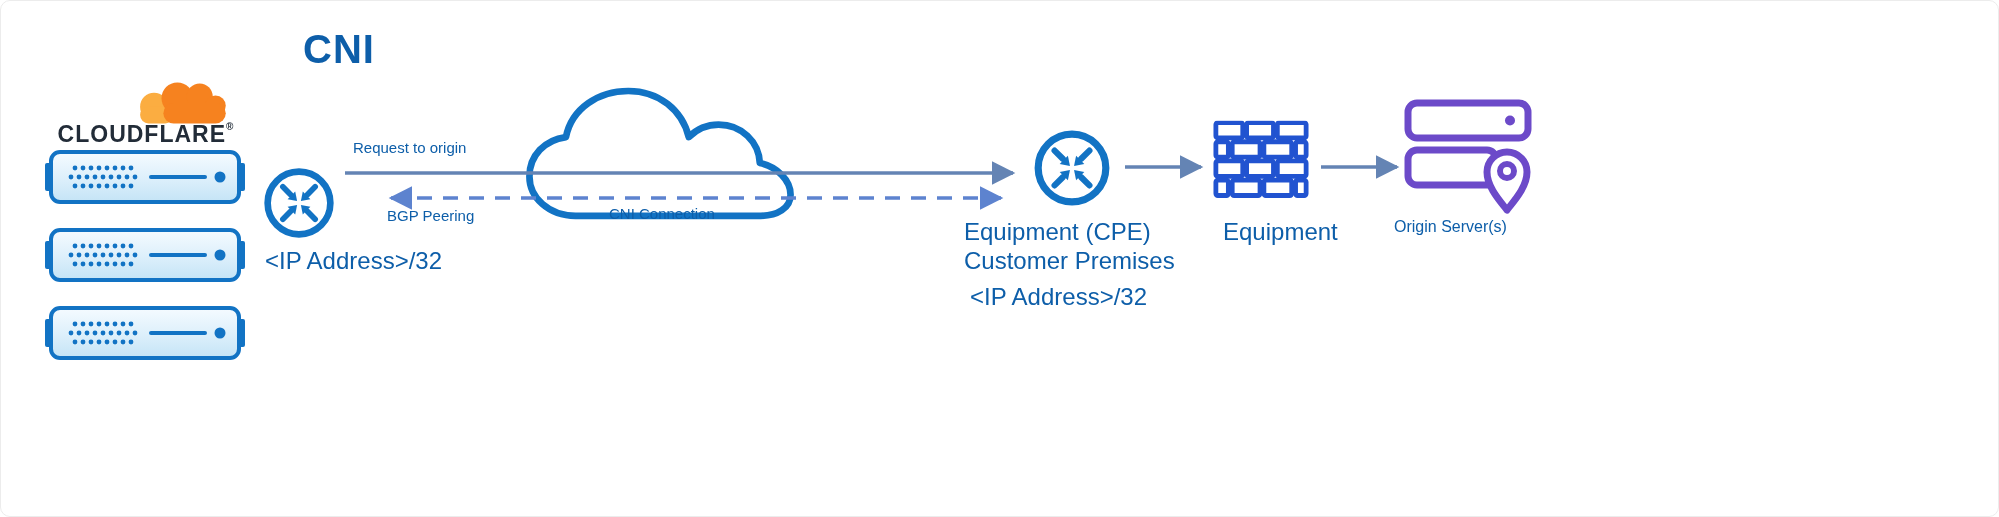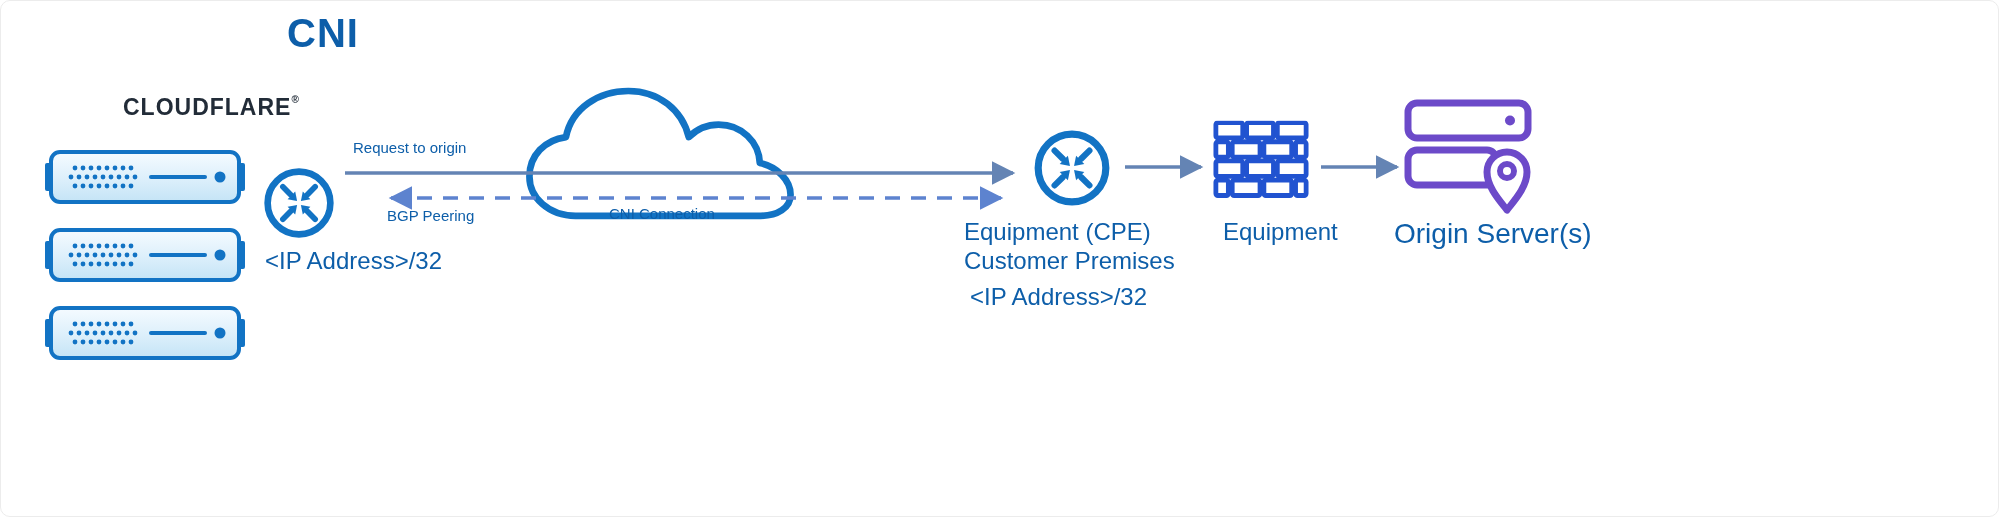--- a/index.html
+++ b/index.html
@@ -3,24 +3,24 @@
 <meta charset="utf-8">
 <style>
   html,body{margin:0;padding:0;background:#fff;}
   .canvas{
     position:relative;width:1999px;height:517px;background:#fff;
     font-family:"Liberation Sans",sans-serif;
     border:1px solid #ececec;border-radius:10px;overflow:hidden;box-sizing:border-box;
   }
   .defs-svg{position:absolute;width:0;height:0;overflow:hidden;}
 
-  .title{position:absolute;left:286px;top:10px;margin:0;font-size:40px;font-weight:600;
+  .title{position:absolute;left:286px;top:10px;margin:16px;font-size:40px;font-weight:600;
     color:var(--label-blue,#0d5ea9);letter-spacing:1px;}
 
-  .brand{position:absolute;left:50px;top:74px;width:190px;display:flex;flex-direction:row;align-items:flex-end;}
+  .brand{position:absolute;left:50px;top:74px;width:190px;display:flex;flex-direction:column;align-items:center;}
   .brand-cloud{width:112px;height:54px;margin-left:72px;margin-bottom:-8px;}
   .wordmark{font-size:23px;font-weight:800;letter-spacing:1px;color:var(--wordmark-dark,#222c38);}
   .wordmark sup{font-size:10px;font-weight:700;vertical-align:top;}
 
   .servers{position:absolute;left:44px;top:148px;display:flex;flex-direction:column;gap:22px;}
   .server{width:200px;height:56px;color:var(--icon-blue,#1273c4);display:block;}
 
   .icon{position:absolute;display:block;}
   .r1{left:260px;top:164px;width:76px;height:76px;color:var(--icon-blue,#1273c4);}
   .r2{left:1030px;top:126px;width:82px;height:82px;color:var(--icon-blue,#1273c4);}
@@ -31,21 +31,21 @@
   .overlay{position:absolute;left:0;top:0;width:1999px;height:517px;pointer-events:none;}
 
   .lbl{position:absolute;color:var(--label-blue,#0d5ea9);font-size:15px;white-space:nowrap;}
   .request{left:352px;top:138px;}
   .bgp{left:386px;top:206px;}
   .cloudlbl{left:580px;top:204px;margin-left:28px;}
   .ip1{left:264px;top:246px;font-size:24px;}
   .cpe-name{left:963px;top:216px;font-size:24px;line-height:29px;white-space:nowrap;}
   .ip2{left:969px;top:282px;font-size:24px;}
   .fwlbl{left:1222px;top:217px;font-size:24px;}
-  .orlbl{left:1393px;top:217px;font-size:28px;}
+  .orlbl{left:1393px;top:217px;font-size:16px;}
 </style>
 </head>
 <body>
 
 <div class="canvas">
 
   <svg class="defs-svg" aria-hidden="true">
     <defs>
       <linearGradient id="srvGrad" x1="0" y1="0" x2="0" y2="1">
         <stop offset="0%" stop-color="#f5fbff"></stop>

